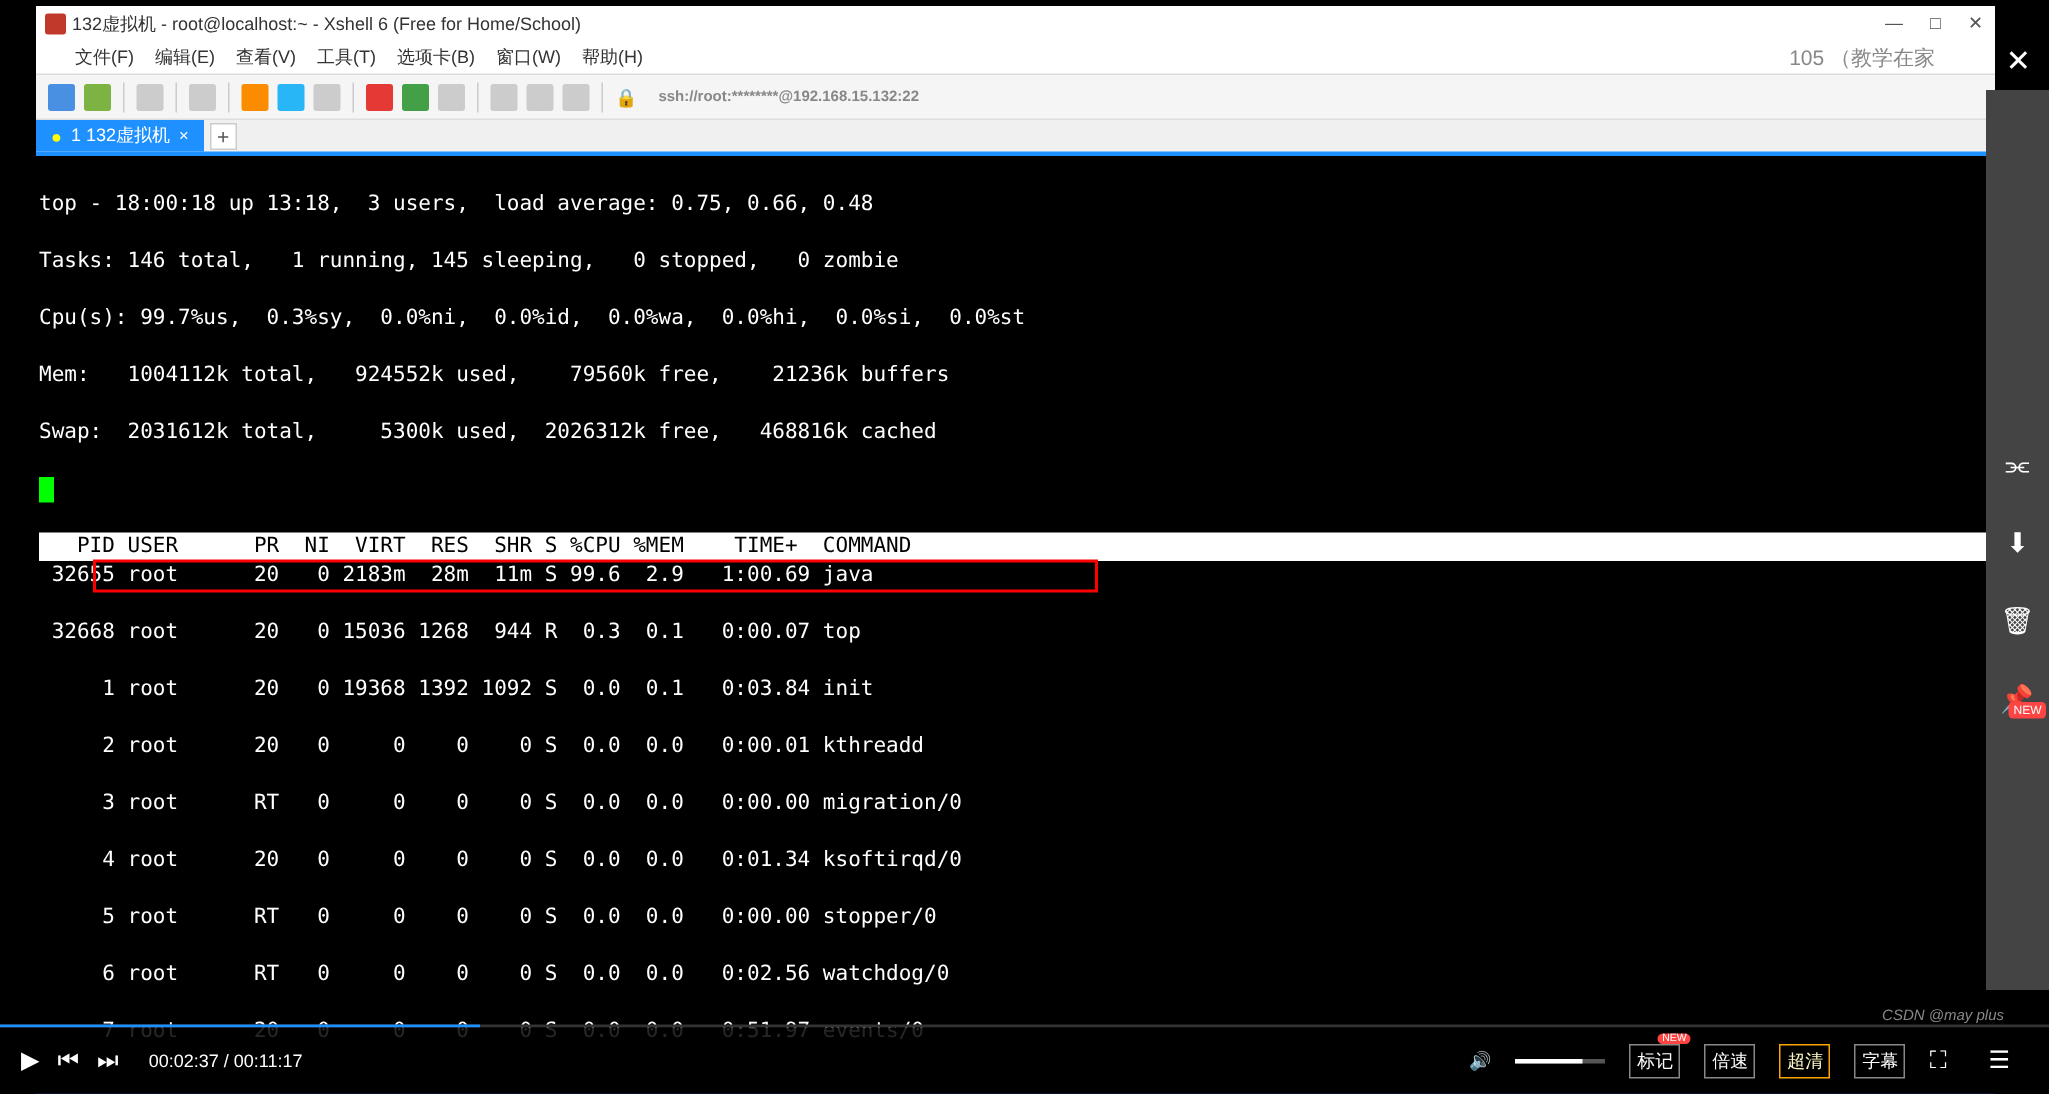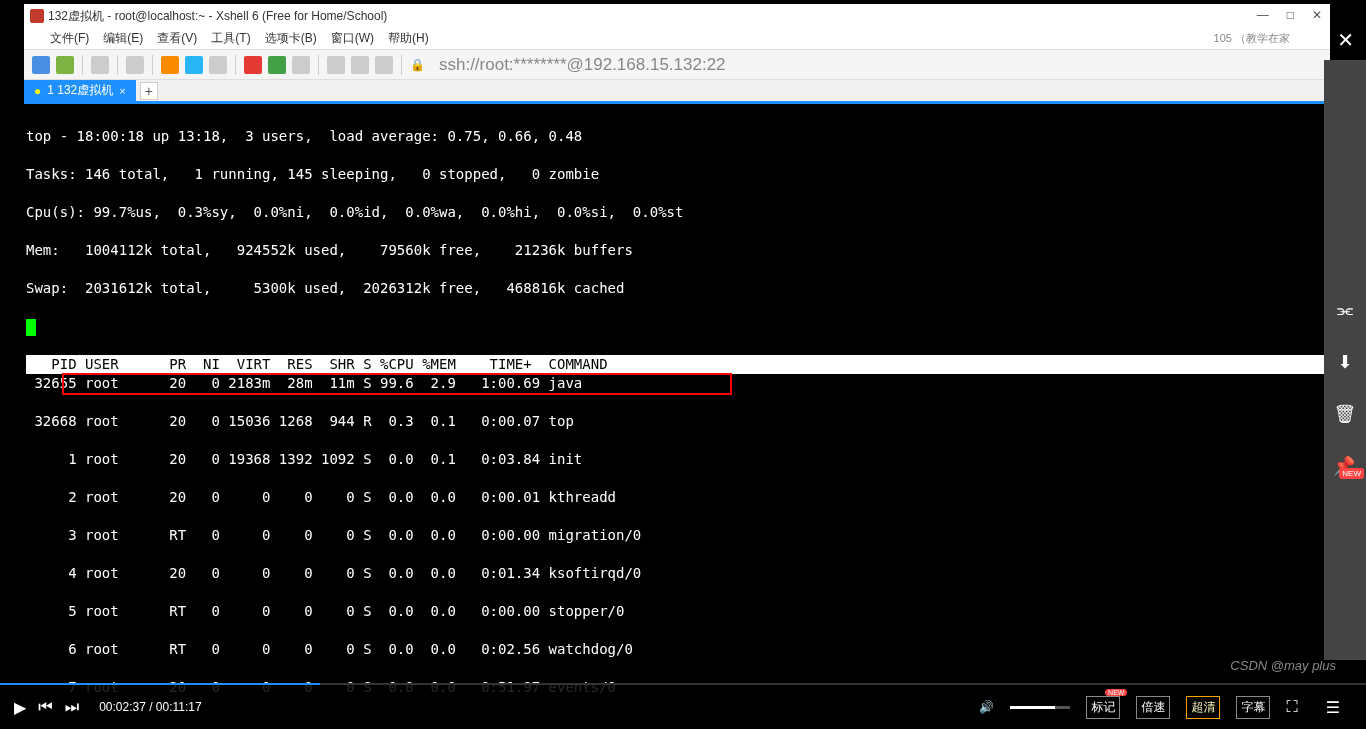--- a/index.html
+++ b/index.html
@@ -7,21 +7,21 @@
 .video-title { position: absolute; top: 28px; left: 0; right: 0; text-align: center; color: #fff; font-size: 16px; z-index: 100; }
 .xshell-window { position: absolute; top: 4px; left: 24px; width: 1306px; background: #1d4ed8; }
 .titlebar { height: 24px; background: #fff; display: flex; align-items: center; padding: 0 6px; color: #333; font-size: 12px; }
 .titlebar .icon { width: 14px; height: 14px; background: #c0392b; border-radius: 2px; margin-right: 4px; }
 .window-controls { position: absolute; right: 8px; top: 4px; display: flex; gap: 18px; font-size: 12px; color: #555; }
 .menubar { height: 22px; background: #fff; display: flex; align-items: center; padding: 0 26px; border-bottom: 1px solid #ddd; font-size: 12px; color: #333; }
 .menubar span { margin-right: 14px; cursor: pointer; }
 .toolbar { height: 30px; background: #f5f5f5; display: flex; align-items: center; padding: 0 8px; gap: 6px; border-bottom: 1px solid #ddd; font-size: 12px; }
 .toolbar-icon { width: 18px; height: 18px; background: #ccc; border-radius: 2px; display: inline-block; }
 .toolbar-sep { width: 1px; height: 20px; background: #ccc; margin: 0 2px; }
-.ssh-url { color: #888; margin-left: 8px; font-size: 17px; }
+.ssh-url { color: #888; margin-left: 8px; font-size: 10px; font-weight: bold; }
 .tabbar { height: 24px; background: #f0f0f0; display: flex; align-items: center; border-bottom: 3px solid #1e90ff; }
 .tab { padding: 2px 10px; background: #1e90ff; color: #fff; font-size: 12px; display: flex; align-items: center; gap: 6px; }
 .tab-close { color: #fff; font-size: 11px; }
 .tab-add { width: 18px; height: 18px; background: #fff; border: 1px solid #ccc; display: flex; align-items: center; justify-content: center; margin-left: 4px; font-size: 14px; color: #555; }
 .terminal { background: #000; color: #fff; font-family: Consolas, monospace; font-size: 14px; line-height: 19px; padding: 4px 2px 0 2px; white-space: pre; height: 668px; overflow: hidden; }
 .term-header { display: inline-block; background: #fff; color: #000; width: 100%; }
 .highlight-row { position: relative; }
 .red-box { position: absolute; border: 2px solid #ff0000; left: 36px; top: -1px; width: 670px; height: 22px; pointer-events: none; }
 .cursor-block { display: inline-block; width: 10px; height: 17px; background: #0f0; vertical-align: middle; }
 .statusbar { height: 20px; background: #f0f0f0; display: flex; align-items: center; padding: 0 12px; font-size: 11px; color: #555; justify-content: space-between; border-top: 1px solid #ccc; }
@@ -33,21 +33,21 @@
 .video-controls .icon-btn { margin-right: 12px; font-size: 16px; cursor: pointer; }
 .video-time { margin-left: 8px; }
 .video-right { margin-left: auto; display: flex; align-items: center; gap: 16px; }
 .vol-slider { width: 60px; height: 3px; background: #555; position: relative; }
 .vol-slider::before { content: ''; position: absolute; left: 0; width: 45px; height: 3px; background: #fff; }
 .btn-box { border: 1px solid #888; padding: 2px 4px; font-size: 12px; cursor: pointer; position: relative; }
 .btn-box.yellow { border-color: #ffa500; color: #fef9c3; }
 .mini-new { position: absolute; top: -8px; right: -8px; background: #ff4444; color: #fff; font-size: 7px; padding: 0 3px; border-radius: 4px; }
 .progress-line { position: absolute; bottom: 44px; left: 0; right: 0; height: 2px; background: #333; }
 .progress-line::before { content: ''; position: absolute; left: 0; width: 320px; height: 2px; background: #1e90ff; }
-.watermark { position: absolute; bottom: 56px; right: 30px; color: #888; font-size: 13px; z-index: 150; font-style: italic; }
+.watermark { position: absolute; bottom: 46px; right: 30px; color: #888; font-size: 10px; z-index: 150; font-style: italic; }
 .top-close { position: absolute; right: 12px; top: 28px; color: #fff; font-size: 20px; z-index: 200; cursor: pointer; }
 </style>
 </head>
 <body>
 
 <div class="video-title">14_线程诊断_cpu占用高.mp4</div>
 <div class="top-close">✕</div>
 
 <div class="xshell-window">
   <div class="titlebar">
@@ -61,21 +61,21 @@
   </div>
 
   <div class="menubar">
     <span>文件(F)</span>
     <span>编辑(E)</span>
     <span>查看(V)</span>
     <span>工具(T)</span>
     <span>选项卡(B)</span>
     <span>窗口(W)</span>
     <span>帮助(H)</span>
-    <span style="margin-left:auto;color:#888;font-size:11px">105 （教学在家</span>
+    <span style="margin-left:auto;color:#888;font-size:14px">105 （教学在家</span>
   </div>
 
   <div class="toolbar">
     <span class="toolbar-icon" style="background:#4a90e2"></span>
     <span class="toolbar-icon" style="background:#7cb342"></span>
     <span class="toolbar-sep"></span>
     <span class="toolbar-icon"></span>
     <span class="toolbar-sep"></span>
     <span class="toolbar-icon"></span>
     <span class="toolbar-sep"></span>

